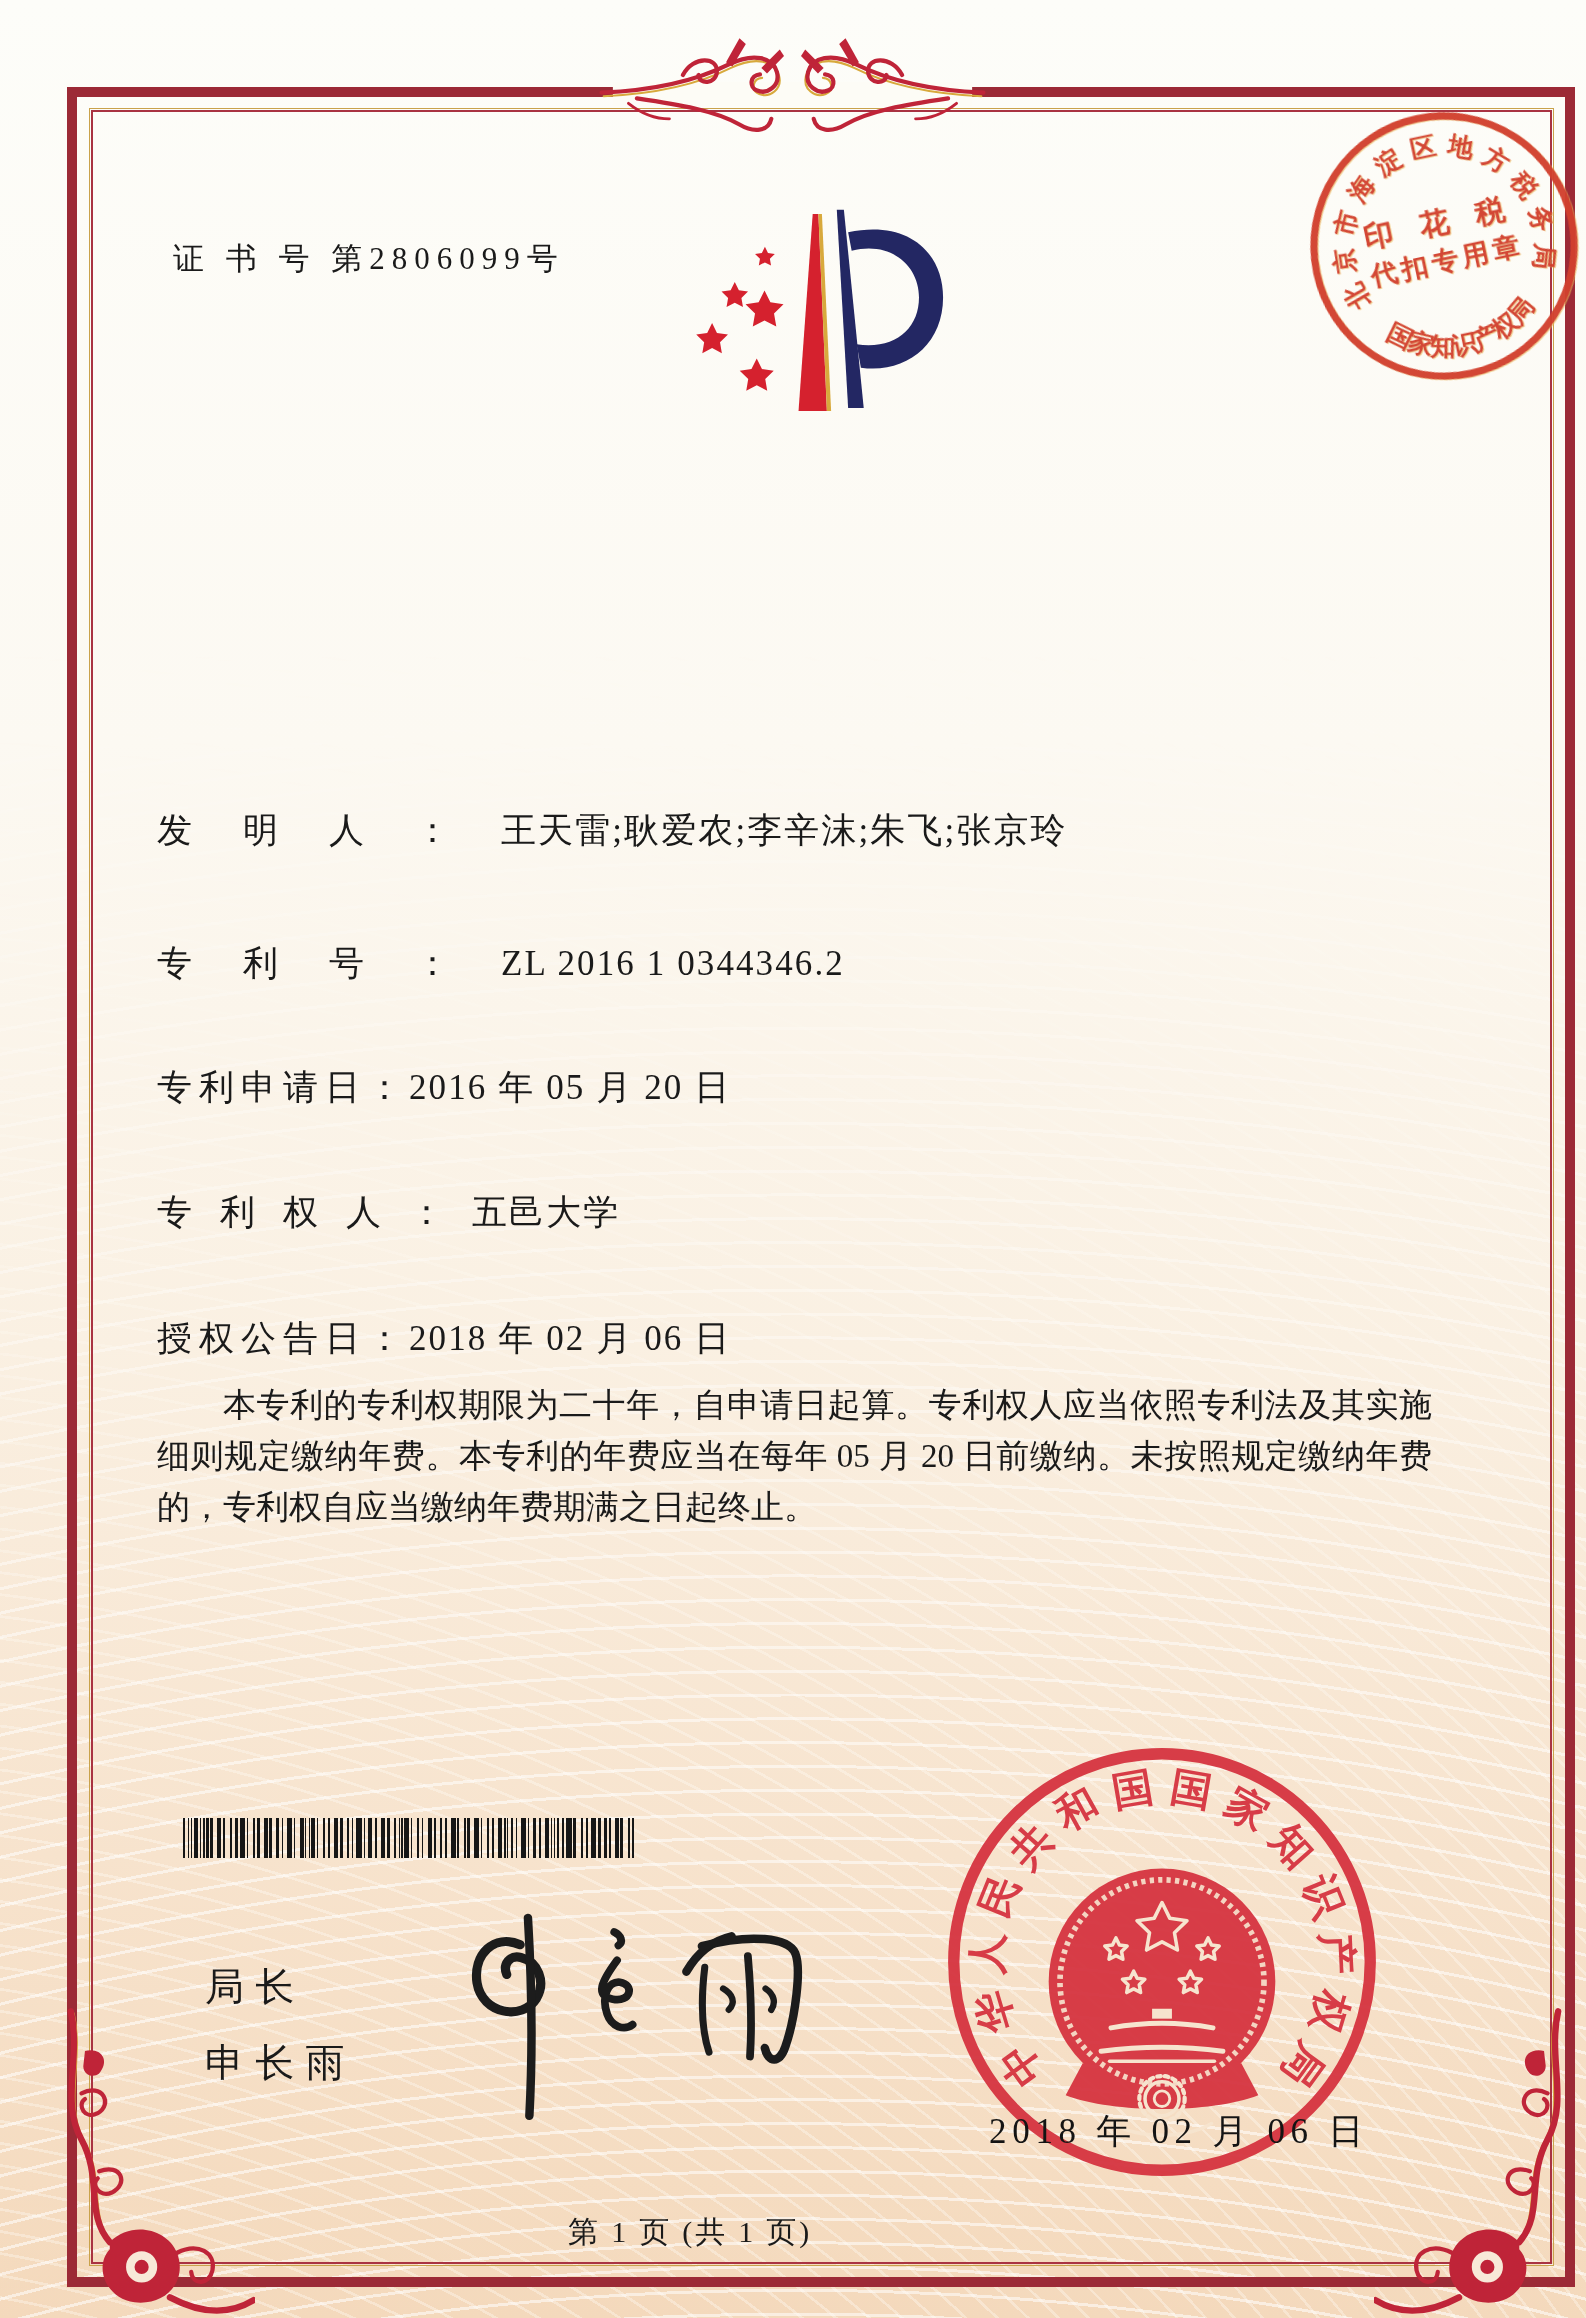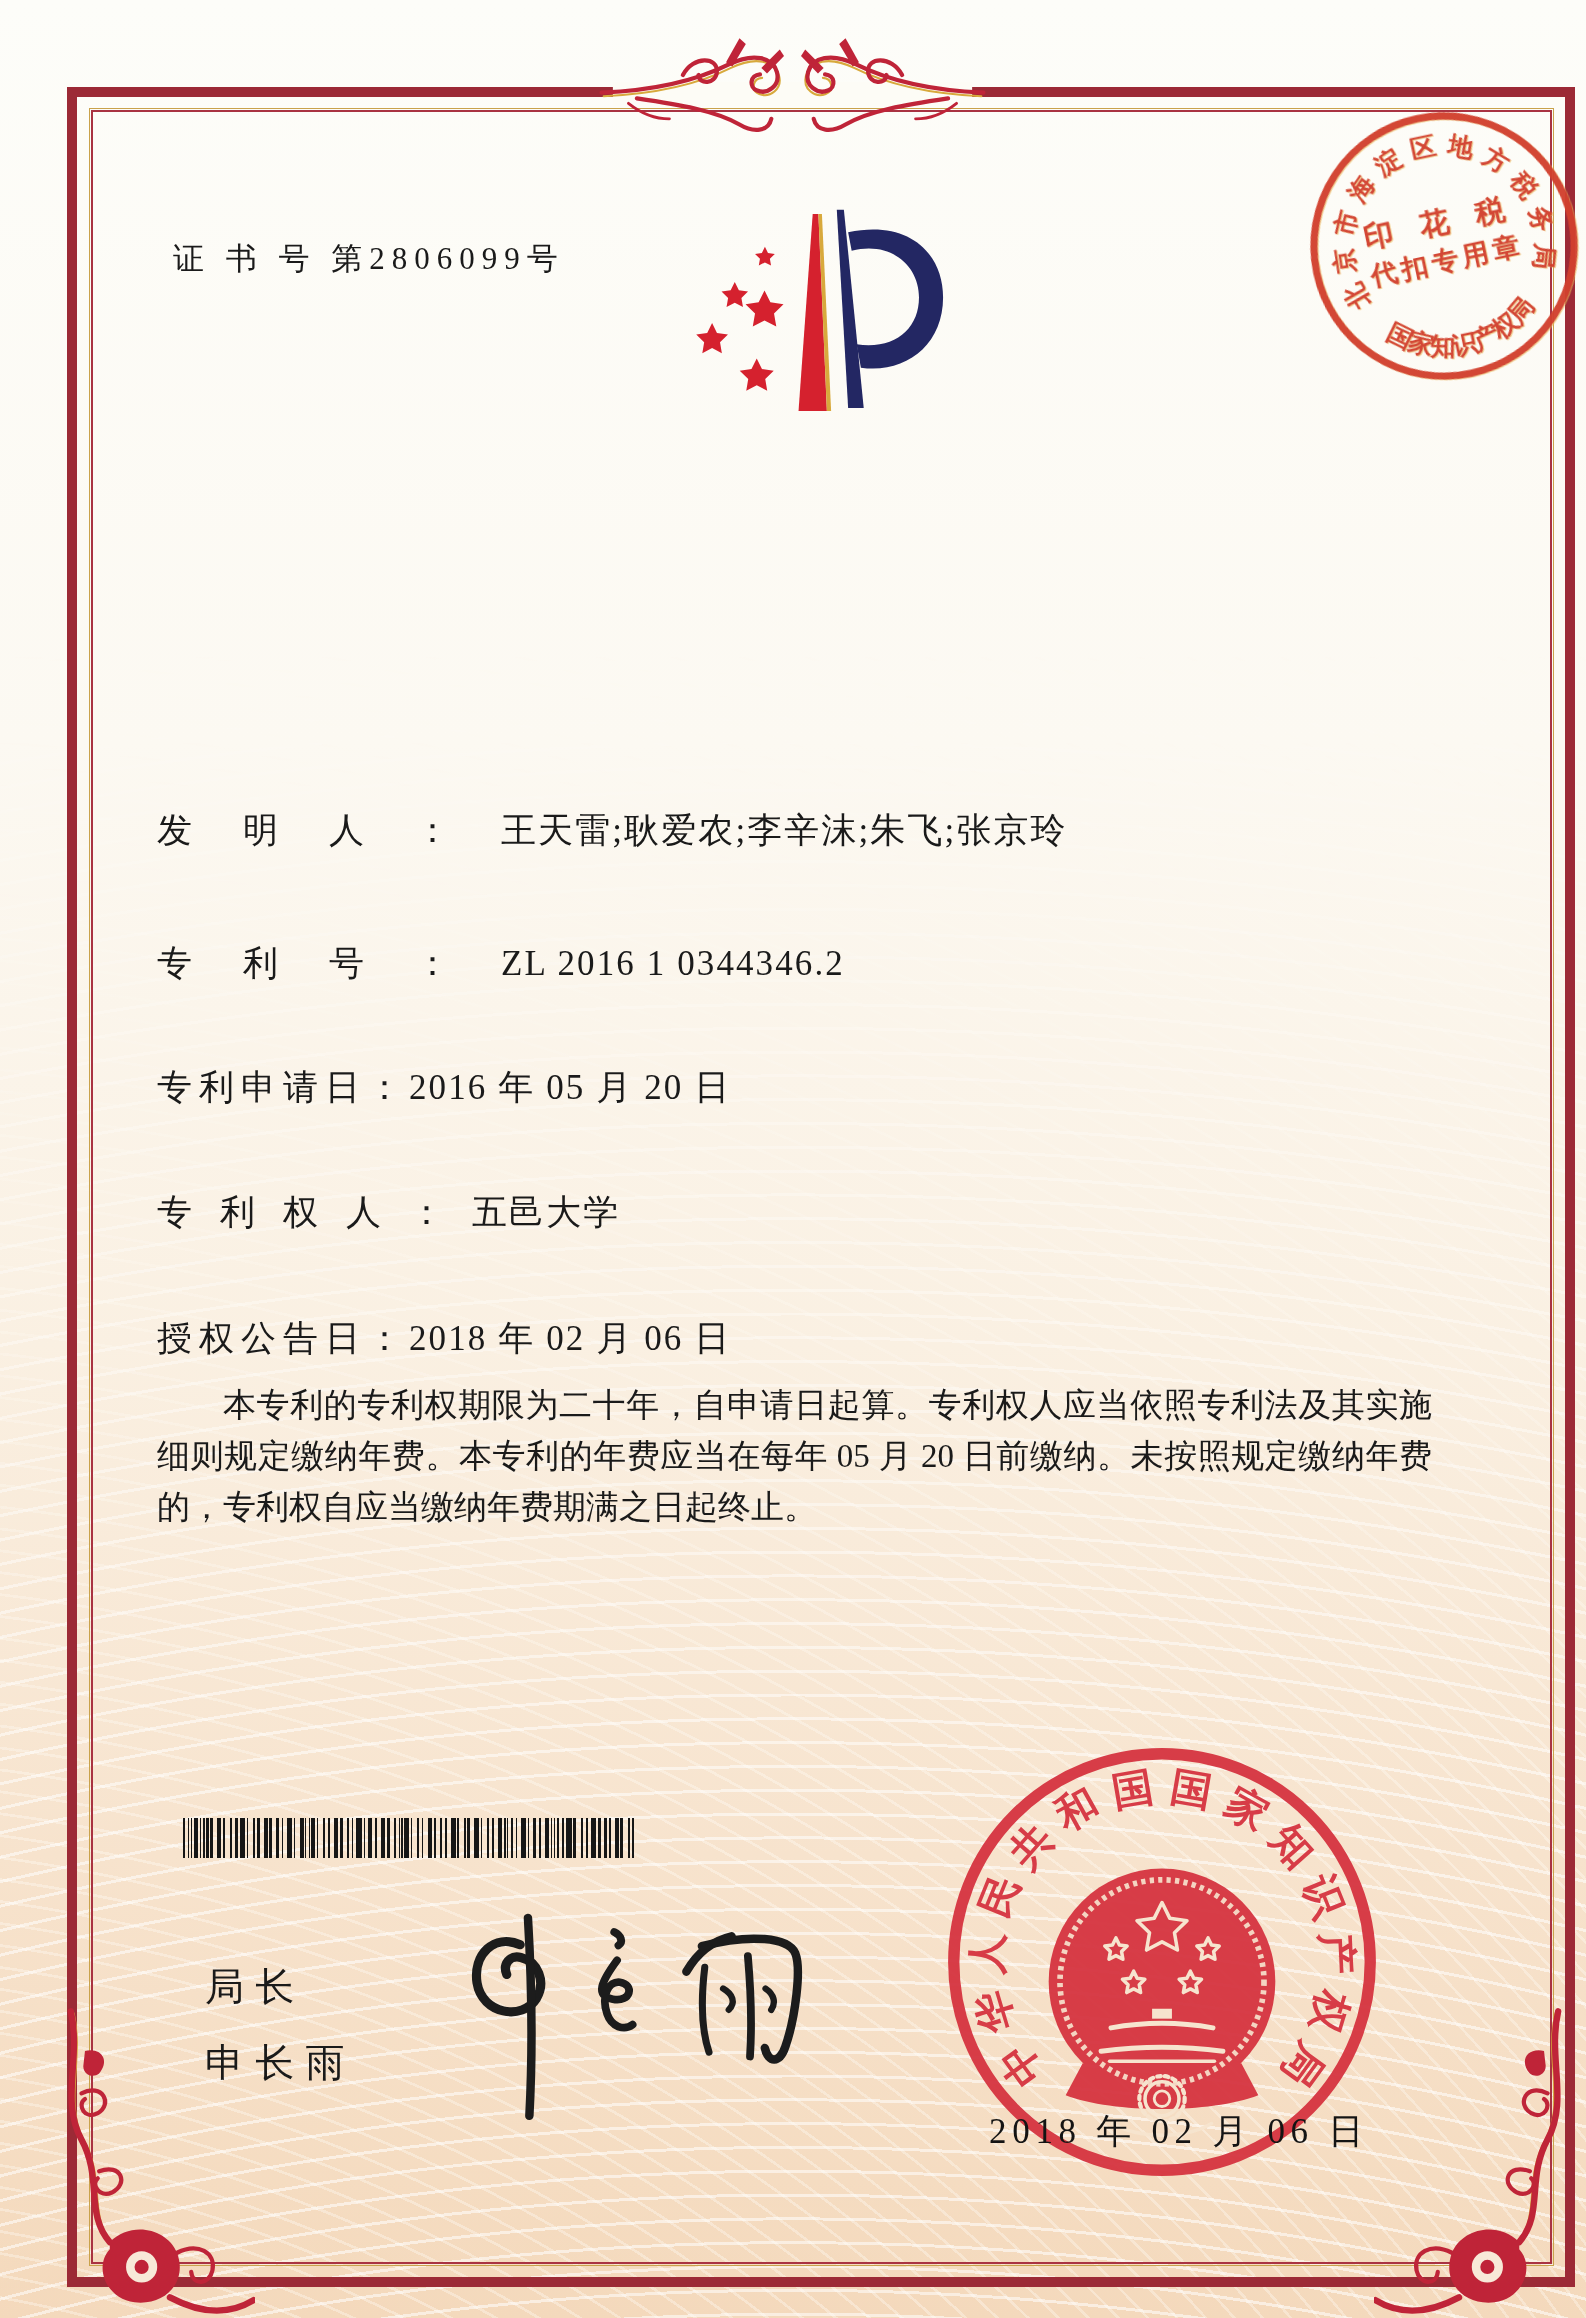--- a/index.html
+++ b/index.html
@@ -238,15 +238,16 @@
         <path d="M238,452 L386,452" stroke-width="5"></path>
         <circle cx="312" cy="505" r="24" stroke-width="5"></circle>
         <circle cx="312" cy="505" r="11" stroke-width="4"></circle>
         <circle cx="312" cy="505" r="32" stroke-width="6" stroke-dasharray="5 6"></circle>
         <path d="M242,540 C280,562 344,562 382,540" stroke-width="5"></path>
       </g>
     </g>
   </svg>
   <div class="abs seal-date">2018 年 02 月 06 日</div>
 
+  <div class="abs footer">第 1 页 (共 1 页)</div>
 
 </div>
 
 
 </body></html>

